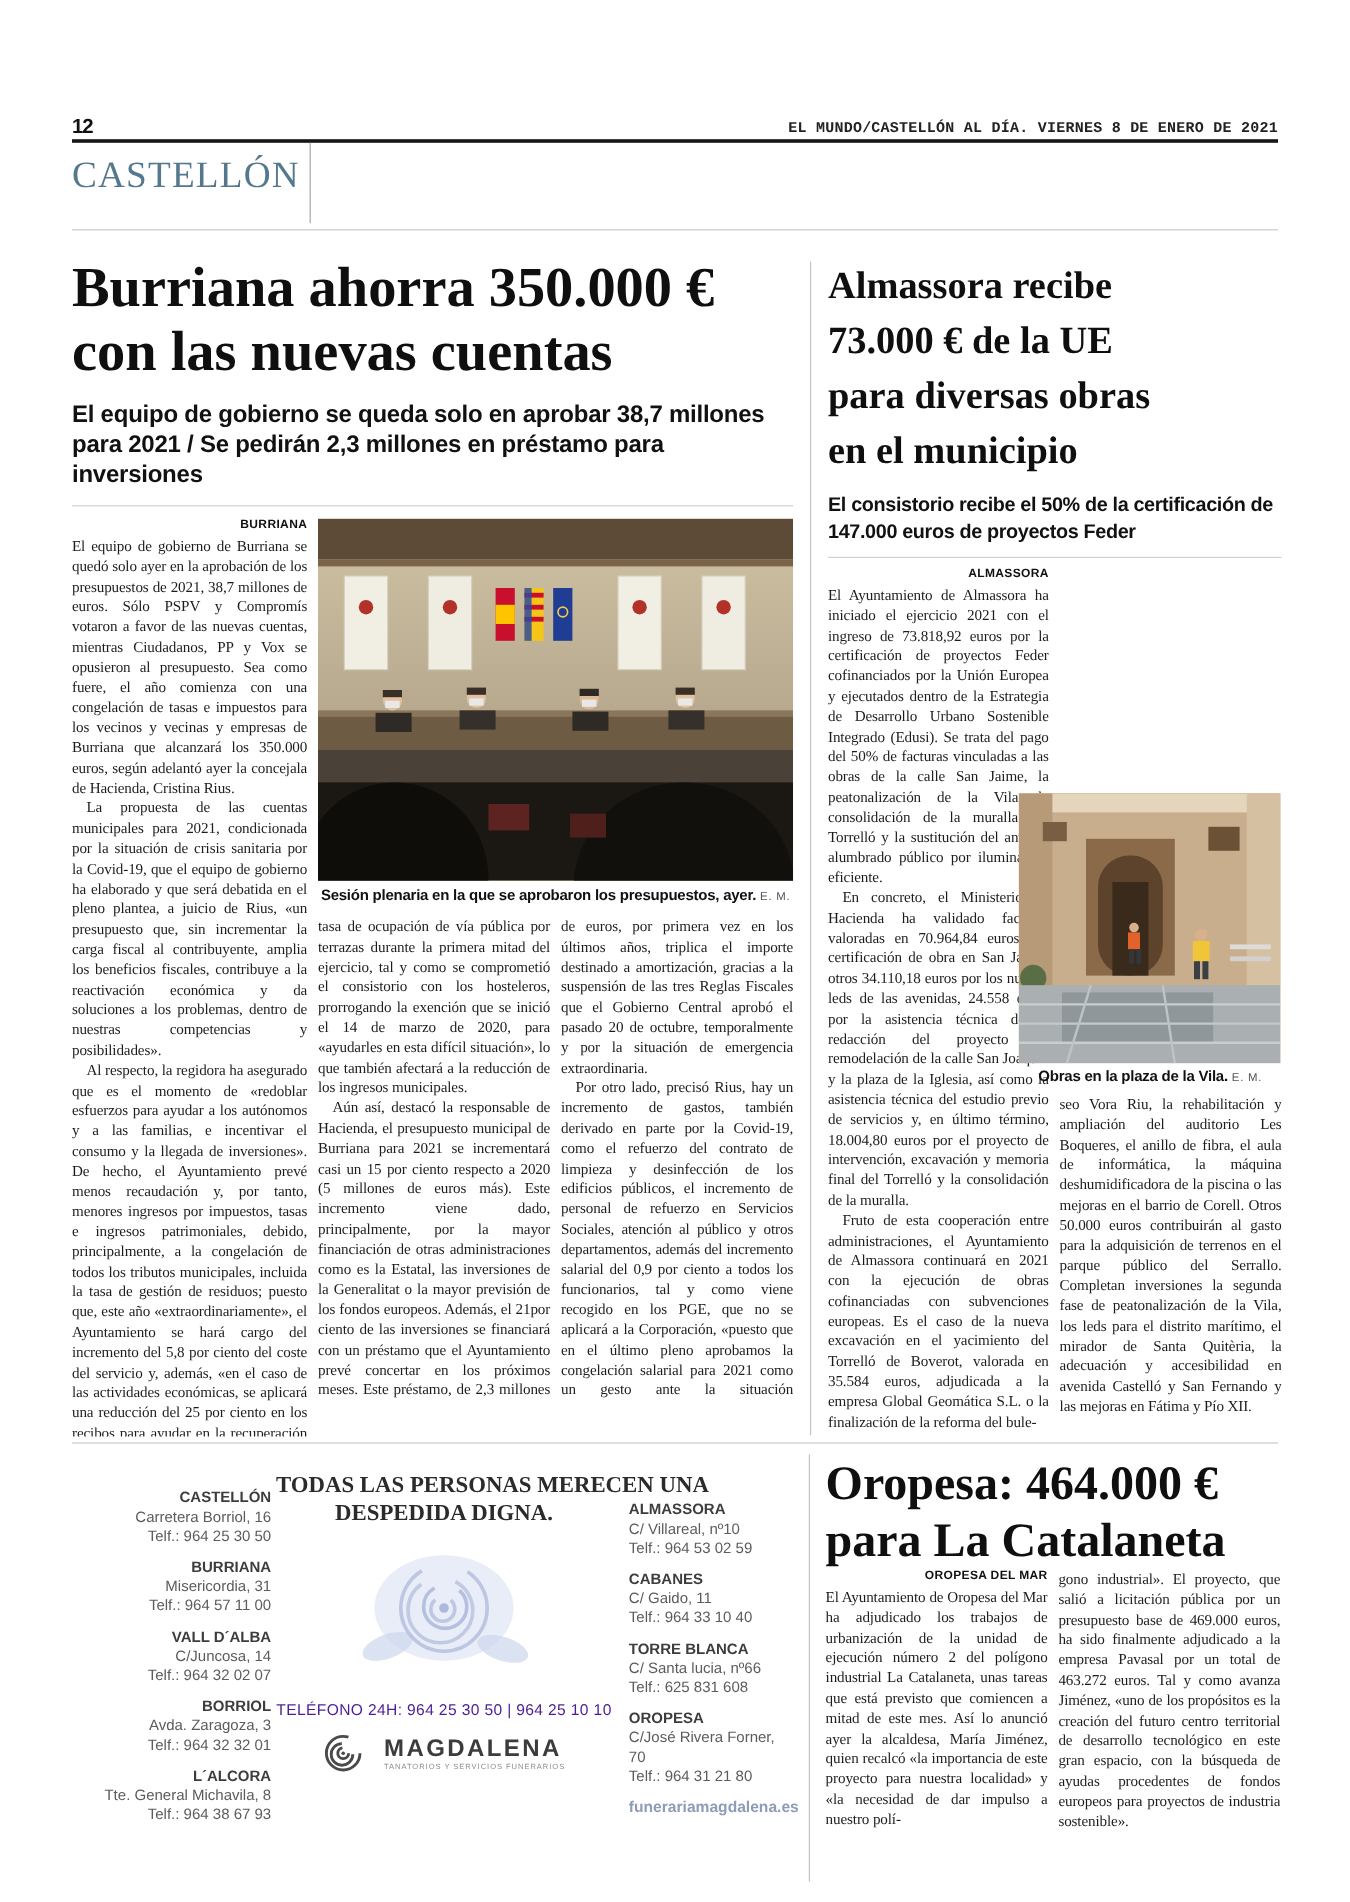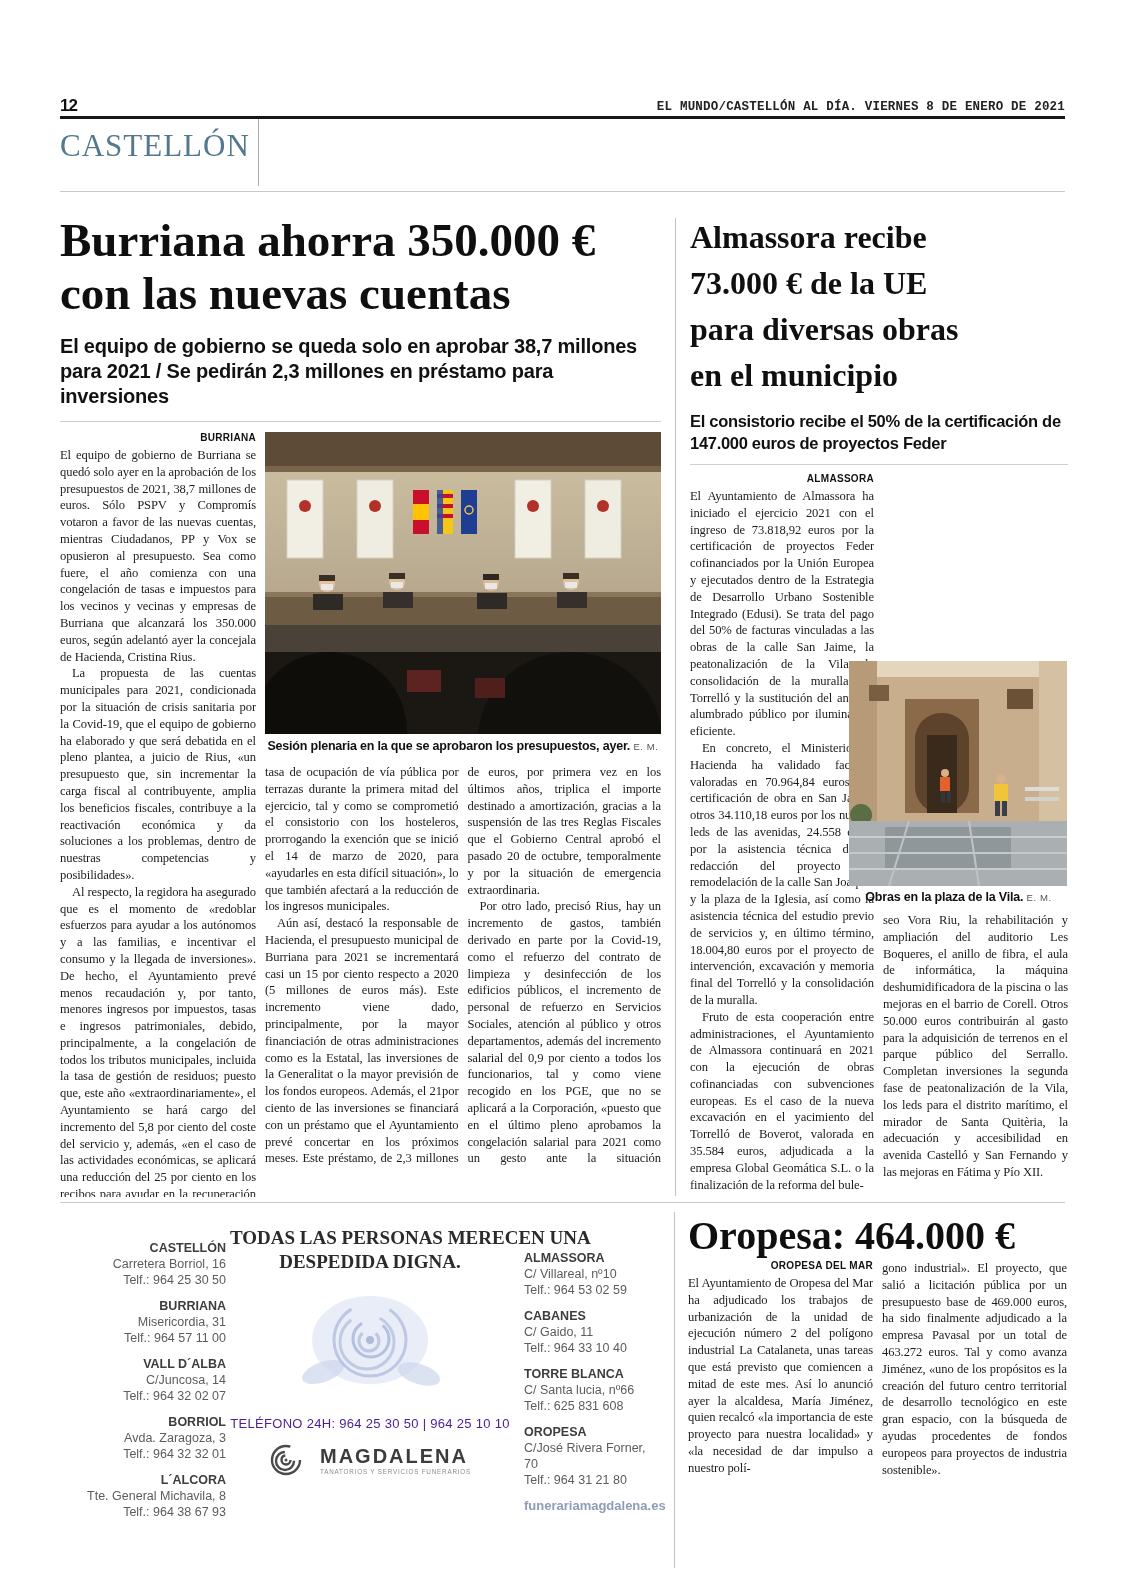--- a/index.html
+++ b/index.html
@@ -329,20 +329,21 @@
             <div class="loc-phone">Telf.: 964 31 21 80</div>
           </div>
         </div>
       <div class="ad-website">funerariamagdalena.es</div>
     </div>
   </div>
 
   <div class="art-oropesa">
     <div class="headline">
         <div class="hl-line">Oropesa: 464.000 €</div>
+        <div class="hl-line">para La Catalaneta</div>
       </div>
     <div class="oropesa-body">
       <div class="oropesa-col body-text">
         <div class="byline">OROPESA DEL MAR</div>
         <div>
             <p>El Ayuntamiento de Oropesa del Mar ha adjudicado los trabajos de urbanización de la unidad de ejecución número 2 del polígono industrial La Catalaneta, unas tareas que está previsto que comiencen a mitad de este mes. Así lo anunció ayer la alcaldesa, María Jiménez, quien recalcó «la importancia de este proyecto para nuestra localidad» y «la necesidad de dar impulso a nuestro polí-</p>
           </div>
       </div>
       <div class="oropesa-col body-text">
           <p>gono industrial». El proyecto, que salió a licitación pública por un presupuesto base de 469.000 euros, ha sido finalmente adjudicado a la empresa Pavasal por un total de 463.272 euros. Tal y como avanza Jiménez, «uno de los propósitos es la creación del futuro centro territorial de desarrollo tecnológico en este gran espacio, con la búsqueda de ayudas procedentes de fondos europeos para proyectos de industria sostenible».</p>

